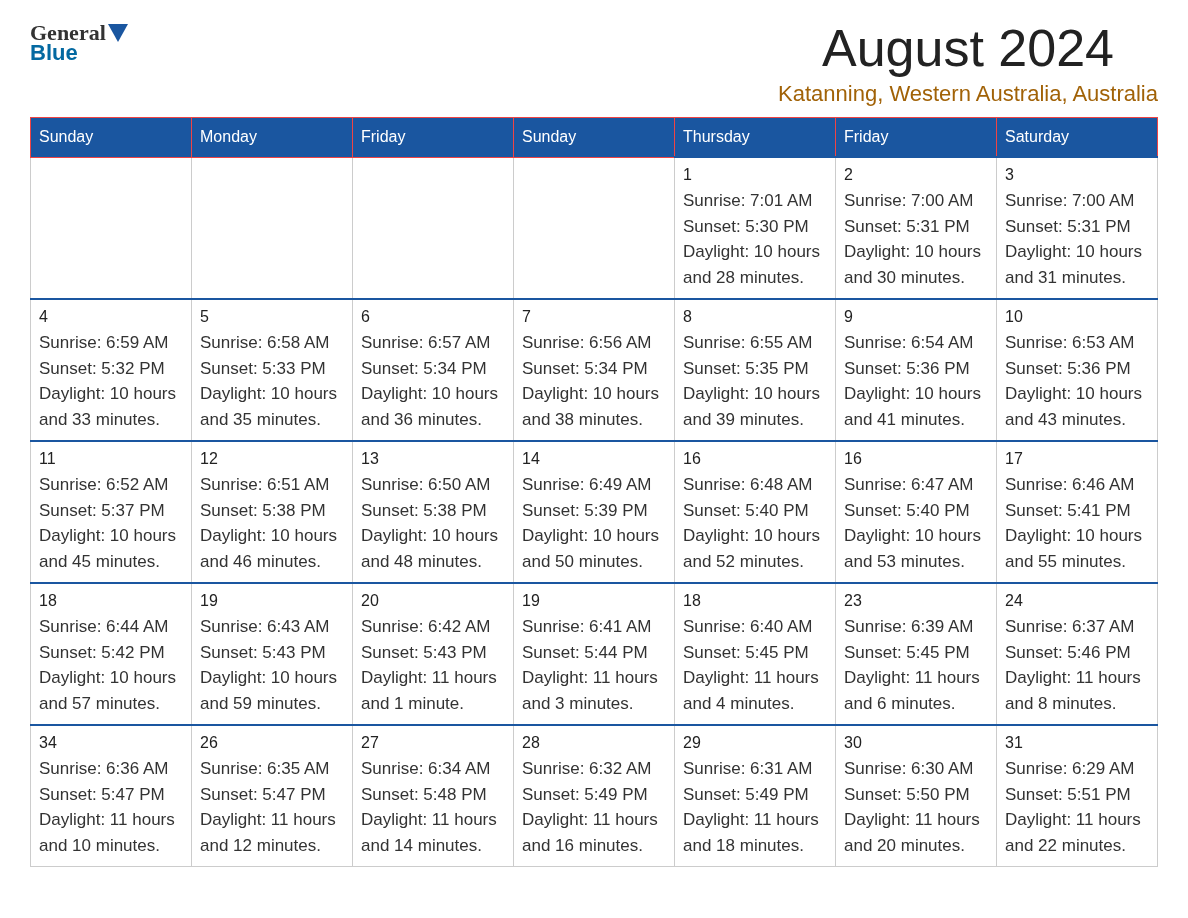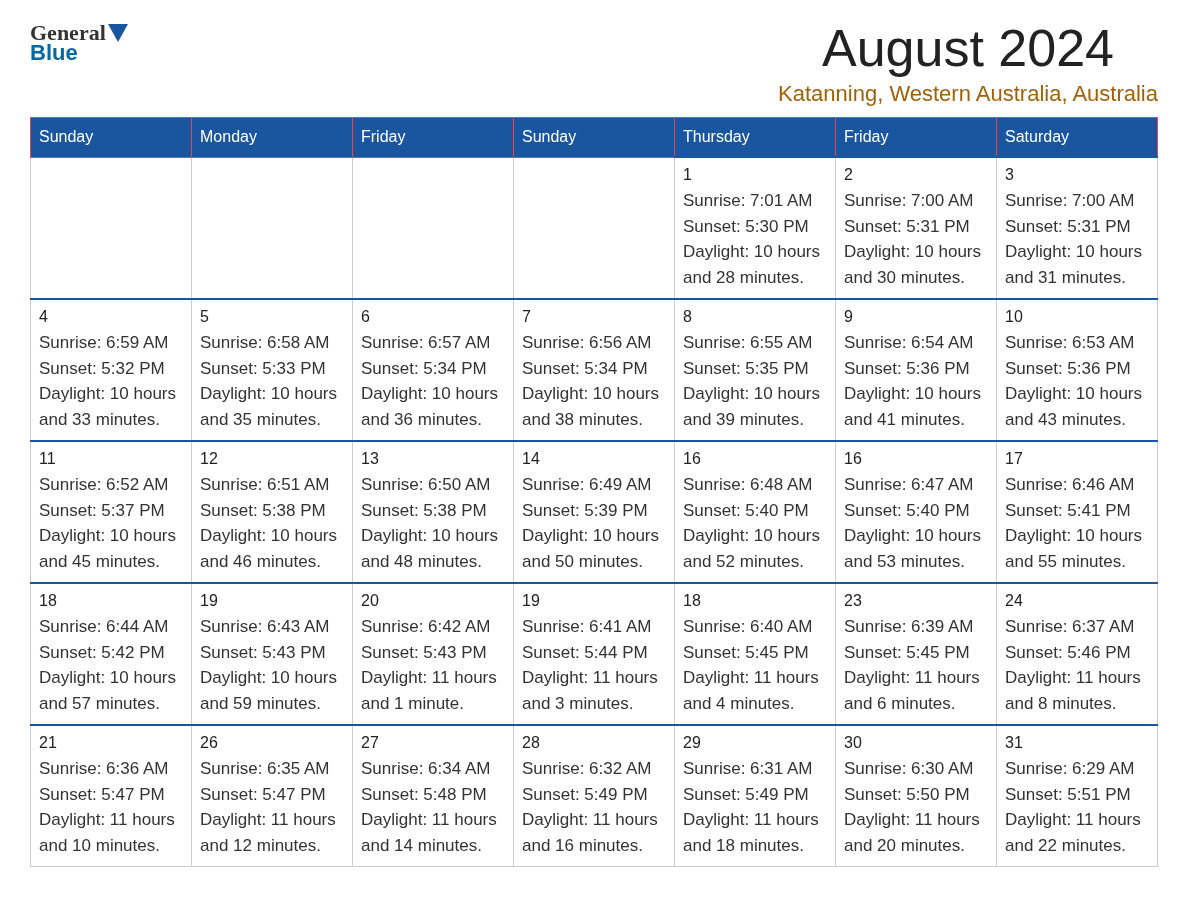--- a/index.html
+++ b/index.html
@@ -227,21 +227,21 @@
           <span class="day-number">23</span>
           <div class="day-info">Sunrise: 6:39 AM<br>Sunset: 5:45 PM<br>Daylight: 11 hours<br>and 6 minutes.</div>
         </td>
         <td>
           <span class="day-number">24</span>
           <div class="day-info">Sunrise: 6:37 AM<br>Sunset: 5:46 PM<br>Daylight: 11 hours<br>and 8 minutes.</div>
         </td>
       </tr>
       <tr>
         <td>
-          <span class="day-number">21</span>
+          <span class="day-number">34</span>
           <div class="day-info">Sunrise: 6:36 AM<br>Sunset: 5:47 PM<br>Daylight: 11 hours<br>and 10 minutes.</div>
         </td>
         <td>
           <span class="day-number">26</span>
           <div class="day-info">Sunrise: 6:35 AM<br>Sunset: 5:47 PM<br>Daylight: 11 hours<br>and 12 minutes.</div>
         </td>
         <td>
           <span class="day-number">27</span>
           <div class="day-info">Sunrise: 6:34 AM<br>Sunset: 5:48 PM<br>Daylight: 11 hours<br>and 14 minutes.</div>
         </td>

